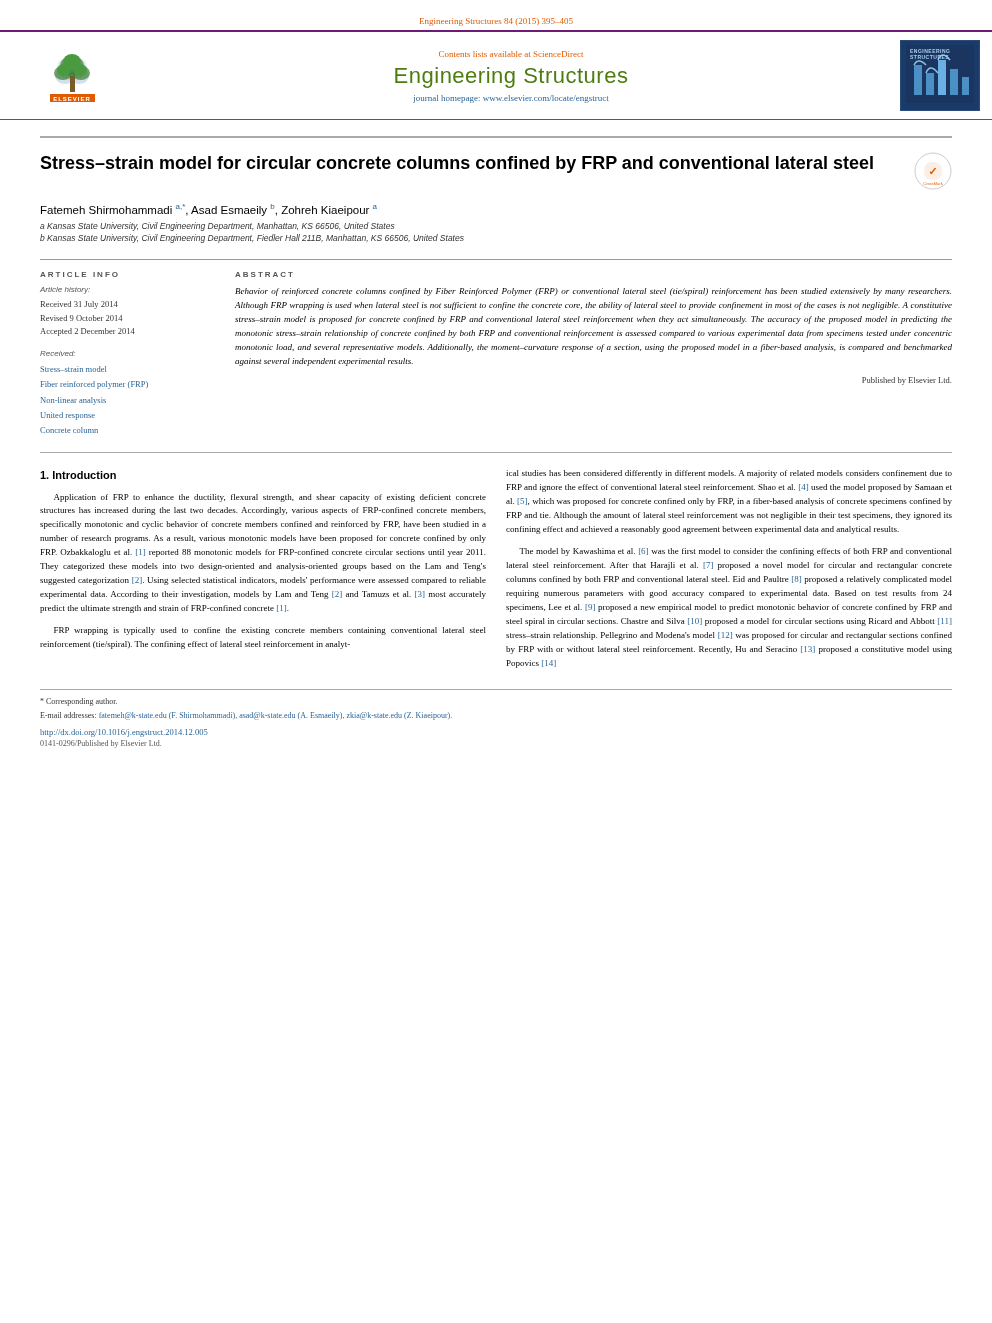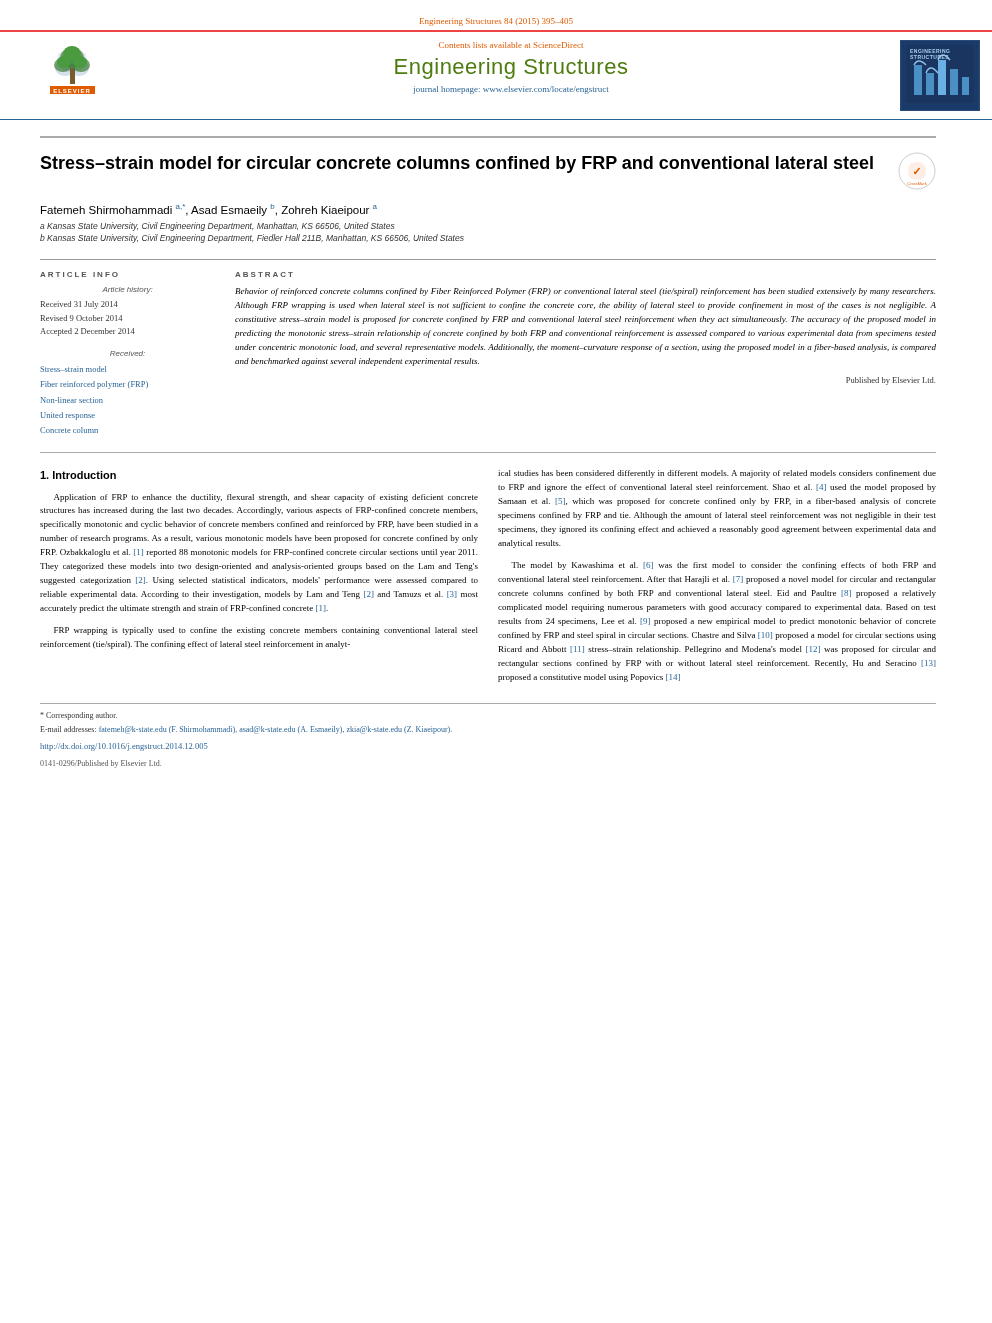--- a/index.html
+++ b/index.html
@@ -14,23 +14,24 @@
     
     .journal-ref {
       text-align: center;
       font-size: 9px;
       color: #e05a00;
       padding: 16px 0 4px 0;
     }
 
     
     .journal-header {
-      border-top: 2px solid #ef4444;
+      border-top: 2px solid #701a75;
       border-bottom: 1px solid #2a6496;
       display: flex;
+      align-items: center;
       padding: 8px 12px;
       background: #fff;
     }
     .journal-header .left-logo {
       width: 120px;
       flex-shrink: 0;
     }
     .journal-header .center-area {
       flex: 1;
       text-align: center;
@@ -86,21 +87,21 @@
       font-family: Arial, sans-serif;
       font-size: 8px;
       text-align: center;
       padding: 4px;
       width: 80px;
       line-height: 1.3;
     }
 
     
     .main-content {
-      padding: 10px 56px 10px 40px;
+      padding: 10px 40px 10px 40px;
     }
 
     
     .article-title-section {
       border-top: 2px solid #aaa;
       padding-top: 14px;
       margin-top: 6px;
       display: flex;
       justify-content: space-between;
       align-items: flex-start;
@@ -165,21 +166,20 @@
       color: #555;
       margin-bottom: 6px;
       text-transform: uppercase;
     }
     .article-info-col .info-label {
       font-family: Arial, sans-serif;
       font-size: 8px;
       font-style: italic;
       color: #555;
       margin-bottom: 4px;
-      text-align: center;
     }
     .article-info-col .info-dates {
       font-size: 8.5px;
       color: #333;
       line-height: 1.6;
     }
     .article-info-col .keywords-section {
       margin-top: 10px;
     }
     .article-info-col .keywords-list {
@@ -254,21 +254,21 @@
       margin-top: 6px;
       font-size: 8.5px;
     }
     .footer-links .footer-doi {
       color: #2a6496;
       font-size: 8.5px;
     }
     .footer-links .issn-line {
       font-size: 8px;
       color: #555;
-      margin-top: 8px;
+      margin-top: 2px;
     }
 
     
     .crossmark-svg {
       width: 38px;
       height: 38px;
     }
   </style>
 </head>
 <body>
@@ -371,21 +371,21 @@
       <div class="info-dates">
         <div>Received 31 July 2014</div>
         <div>Revised 9 October 2014</div>
         <div>Accepted 2 December 2014</div>
       </div>
       <div class="keywords-section">
         <div class="info-label">Received:</div>
         <div class="keywords-list">
           <div>Stress–strain model</div>
           <div>Fiber reinforced polymer (FRP)</div>
-          <div>Non-linear section</div>
+          <div>Non-linear analysis</div>
           <div>United response</div>
           <div>Concrete column</div>
         </div>
       </div>
     </div>
 
     <div class="abstract-col">
       <div class="section-heading">ABSTRACT</div>
       <div class="abstract-text">Behavior of reinforced concrete columns confined by Fiber Reinforced Polymer (FRP) or conventional lateral steel (tie/spiral) reinforcement has been studied extensively by many researchers. Although FRP wrapping is used when lateral steel is not sufficient to confine the concrete core, the ability of lateral steel to provide confinement in most of the cases is not negligible. A constitutive stress–strain model is proposed for concrete confined by FRP and conventional lateral steel reinforcement when they act simultaneously. The accuracy of the proposed model in predicting the monotonic stress–strain relationship of concrete confined by both FRP and conventional reinforcement is assessed compared to various experimental data from specimens tested under concentric monotonic load, and several representative models. Additionally, the moment–curvature response of a section, using the proposed model in a fiber-based analysis, is compared and benchmarked against several independent experimental results.</div>
       <div class="published-by">Published by Elsevier Ltd.</div>

